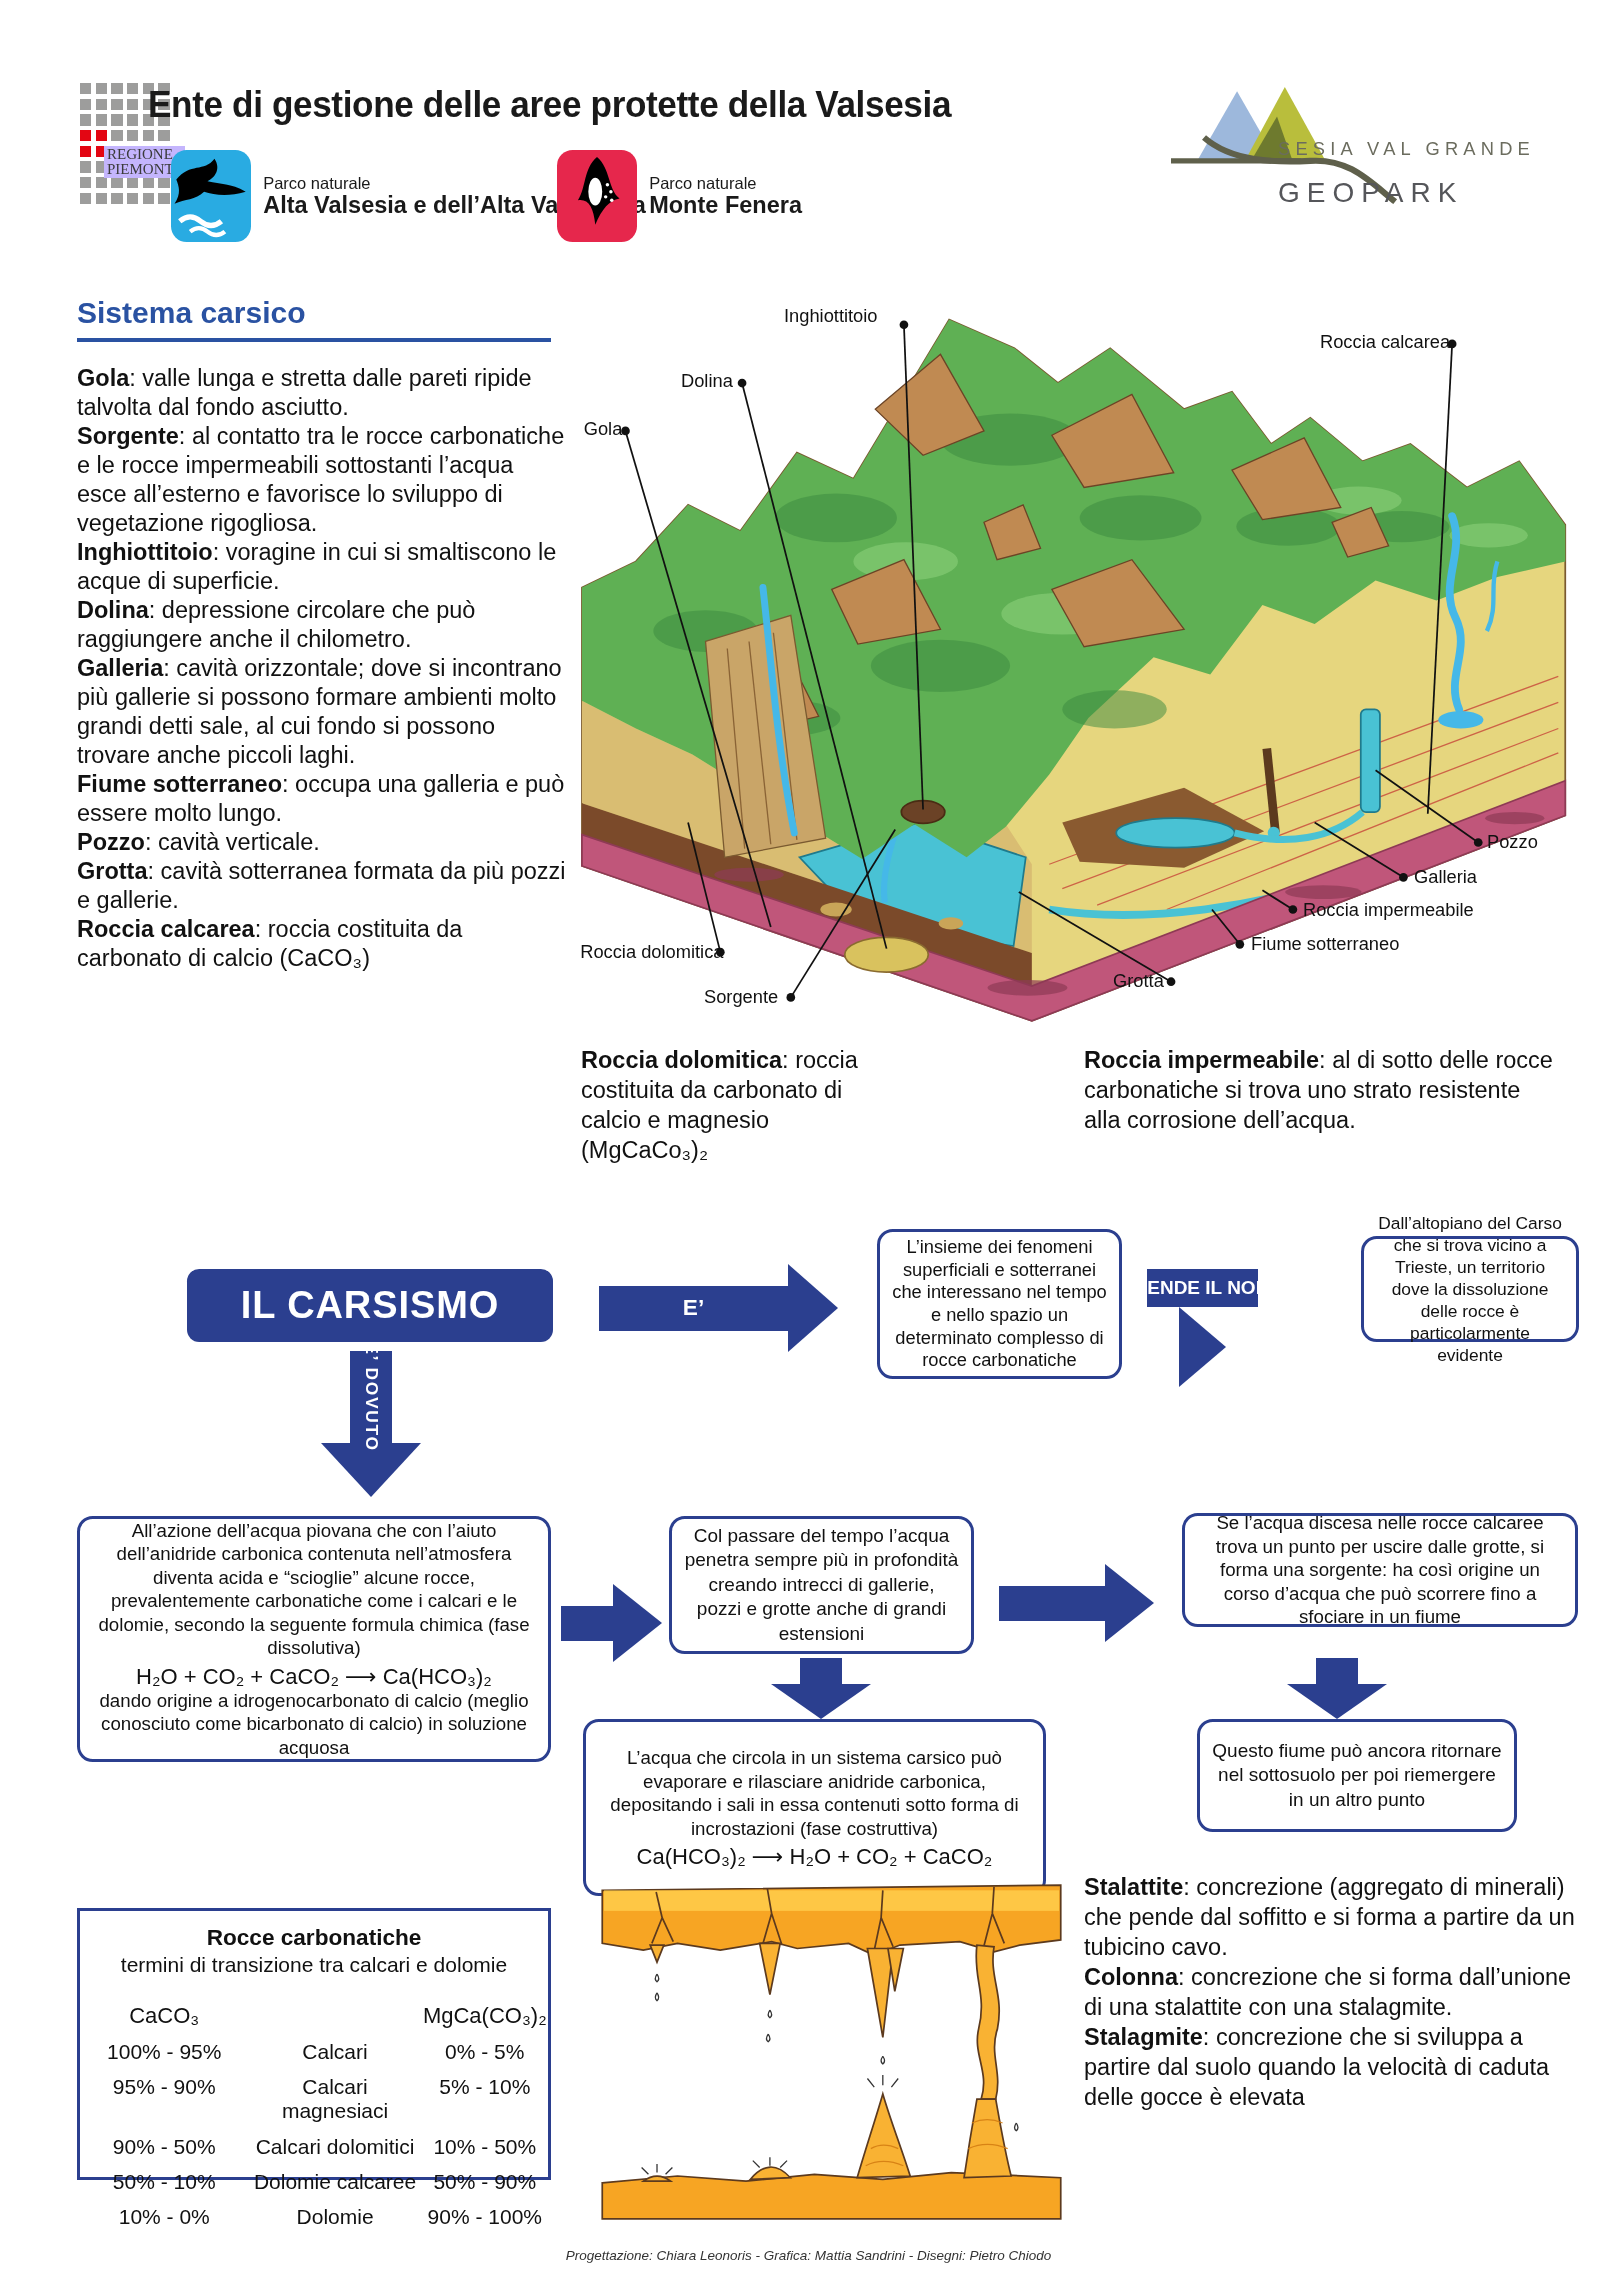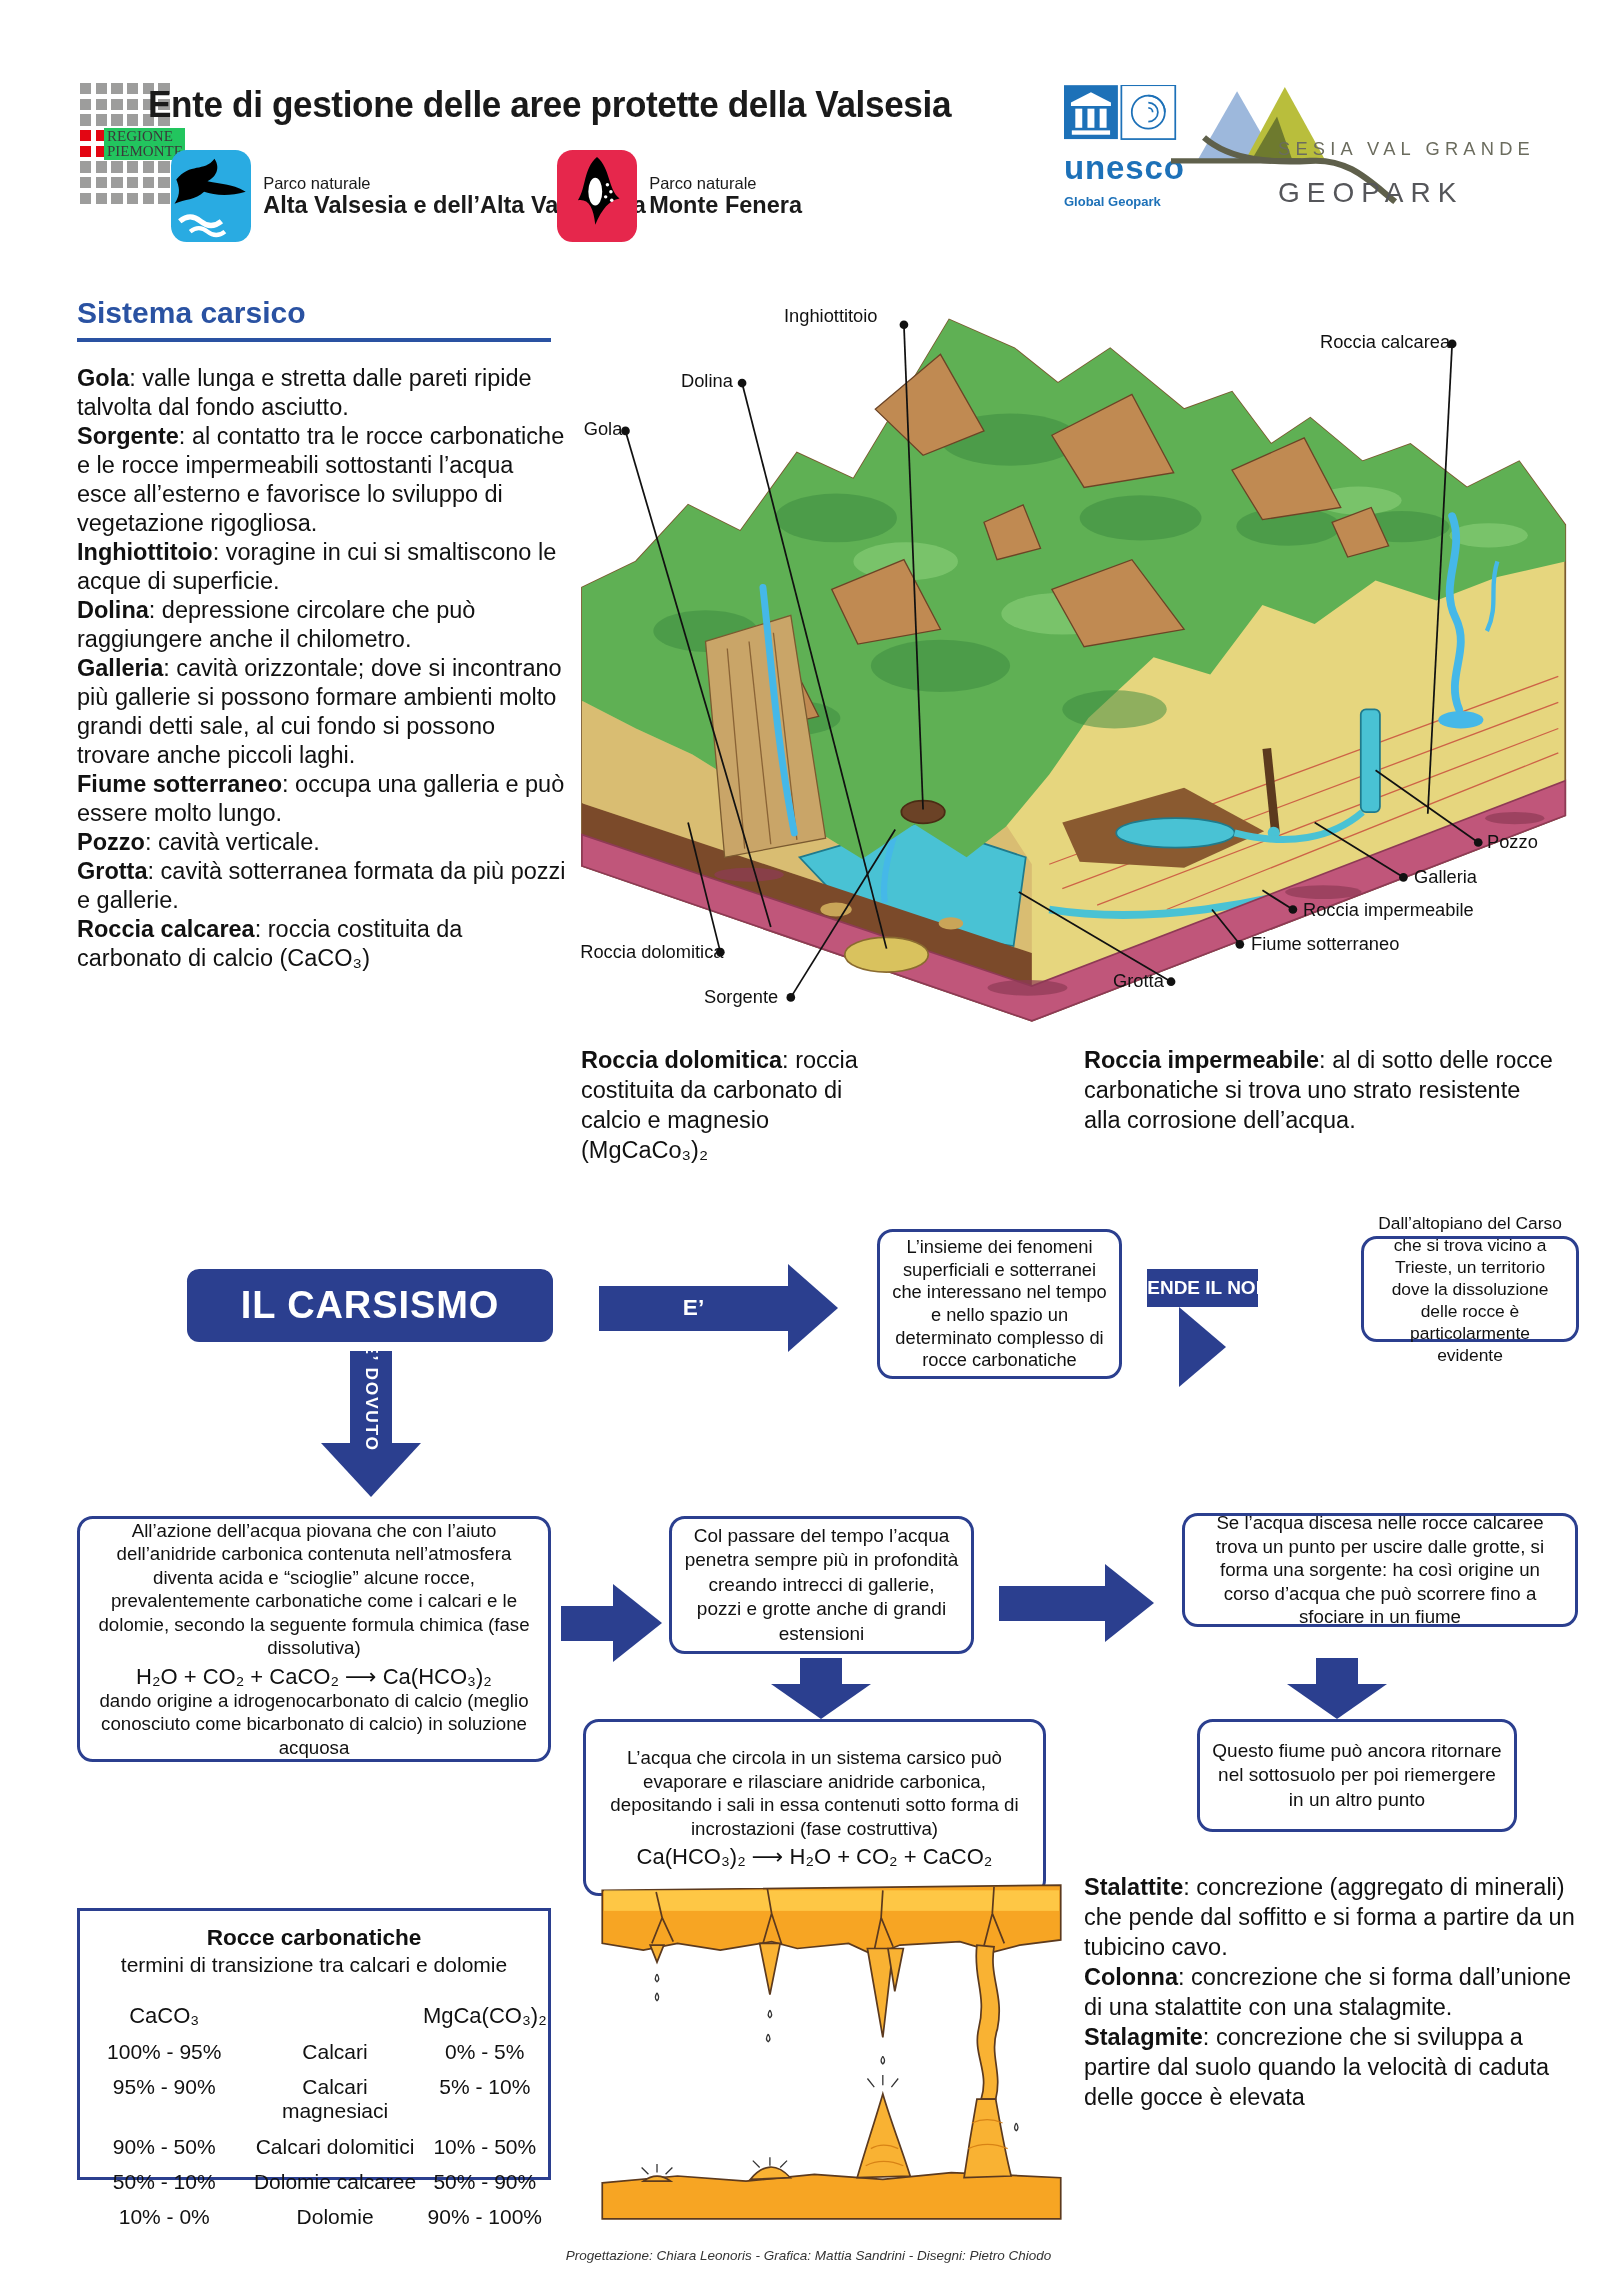--- a/index.html
+++ b/index.html
@@ -4,21 +4,21 @@
 <style>
   html,body{margin:0;padding:0;background:#fff;}
   #page{position:relative;width:1617px;height:2295px;background:#fff;overflow:hidden;
         font-family:"Liberation Sans","DejaVu Sans",sans-serif;color:#111;}
 
   
   .rp-logo{position:absolute;left:80px;top:83px;width:96px;height:122px;}
   .rp-grid{display:grid;grid-template-columns:repeat(6,11.3px);grid-auto-rows:11.3px;gap:4.4px;}
   .rp-cell{background:#9D9D9C;}
   .rp-cell.red{background:#E30613;}
-  .rp-text{position:absolute;left:24.4px;top:45px;background:#22c55e;padding:0.9px 2.6px;
+  .rp-text{position:absolute;left:24.4px;top:63px;background:#c4b5fd;padding:0.9px 2.6px;
            font-family:"Liberation Serif","DejaVu Serif",serif;font-size:15px;line-height:15px;color:#3a3a3a;white-space:nowrap;}
   .poster-title{position:absolute;left:148px;top:84px;font-size:37px;font-weight:bold;color:#1a1a1a;
                 letter-spacing:-0.4px;transform:scaleX(.95);transform-origin:left top;white-space:nowrap;}
 
   .park{position:absolute;display:flex;align-items:center;gap:12.2px;}
   .park-tile{width:80px;height:92px;border-radius:15.7px;flex:0 0 auto;position:relative;overflow:hidden;}
   .park-tile.blue{background:#29ABE2;}
   .park-tile.red{background:#E6274C;}
   .park-text .small{font-size:16.5px;line-height:18.3px;color:#1a1a1a;}
   .park-text .big{font-size:23.5px;line-height:25px;font-weight:bold;color:#1a1a1a;}
@@ -162,37 +162,20 @@
         <circle cx="56" cy="54" r="2" fill="#fff"></circle>
           <circle cx="63" cy="58" r="2" fill="#fff"></circle>
       </svg>
     </div>
     <div class="park-text">
       <div class="small">Parco naturale</div>
       <div class="big">Monte Fenera</div>
     </div>
   </div>
 
-  <div class="unesco">
-    <svg width="113" height="56" viewBox="0 0 130 64">
-      <rect x="0" y="0" width="62" height="62" fill="#1D71B8"></rect>
-      <polygon points="8,20 31,8 54,20 54,24 8,24" fill="#fff"></polygon>
-      <rect x="13" y="27" width="8" height="22" fill="#fff"></rect>
-      <rect x="27" y="27" width="8" height="22" fill="#fff"></rect>
-      <rect x="41" y="27" width="8" height="22" fill="#fff"></rect>
-      <rect x="9" y="52" width="44" height="5" fill="#fff"></rect>
-      <rect x="66" y="0" width="62" height="62" fill="#fff" stroke="#1D71B8" stroke-width="2"></rect>
-      <circle cx="97" cy="31" r="19" fill="none" stroke="#1D71B8" stroke-width="2"></circle>
-      <path d="M97,12 A19,19 0 0 1 116,31" fill="none" stroke="#1D71B8" stroke-width="2"></path>
-      <path d="M97,20 A11,11 0 0 1 108,31 A11,11 0 0 1 97,42" fill="none" stroke="#1D71B8" stroke-width="2"></path>
-      <path d="M97,26 A5,5 0 0 1 102,31" fill="none" stroke="#1D71B8" stroke-width="2"></path>
-    </svg>
-    <div class="unesco-word">unesco</div>
-    <div class="unesco-sub">Global Geopark</div>
-  </div>
 
   <svg class="geopark" width="252" height="131" viewBox="0 0 290 150" style="position:absolute;">
     <polygon points="30,95 76,15 122,95" fill="#9DB8DC"></polygon>
     <polygon points="85,95 131,10 178,95" fill="#B9BE3C"></polygon>
     <polygon points="92,95 122,44 140,95" fill="#6E7A2E"></polygon>
     <path d="M0,95 L150,95" stroke="#5F604B" stroke-width="6" fill="none"></path>
     <path d="M38,68 C70,96 120,97 160,95 C205,92 228,118 258,142" stroke="#5F604B" stroke-width="7" fill="none"></path>
   </svg>
   <div class="geopark-text">
     <div class="geopark-line1">SESIA VAL GRANDE</div>

